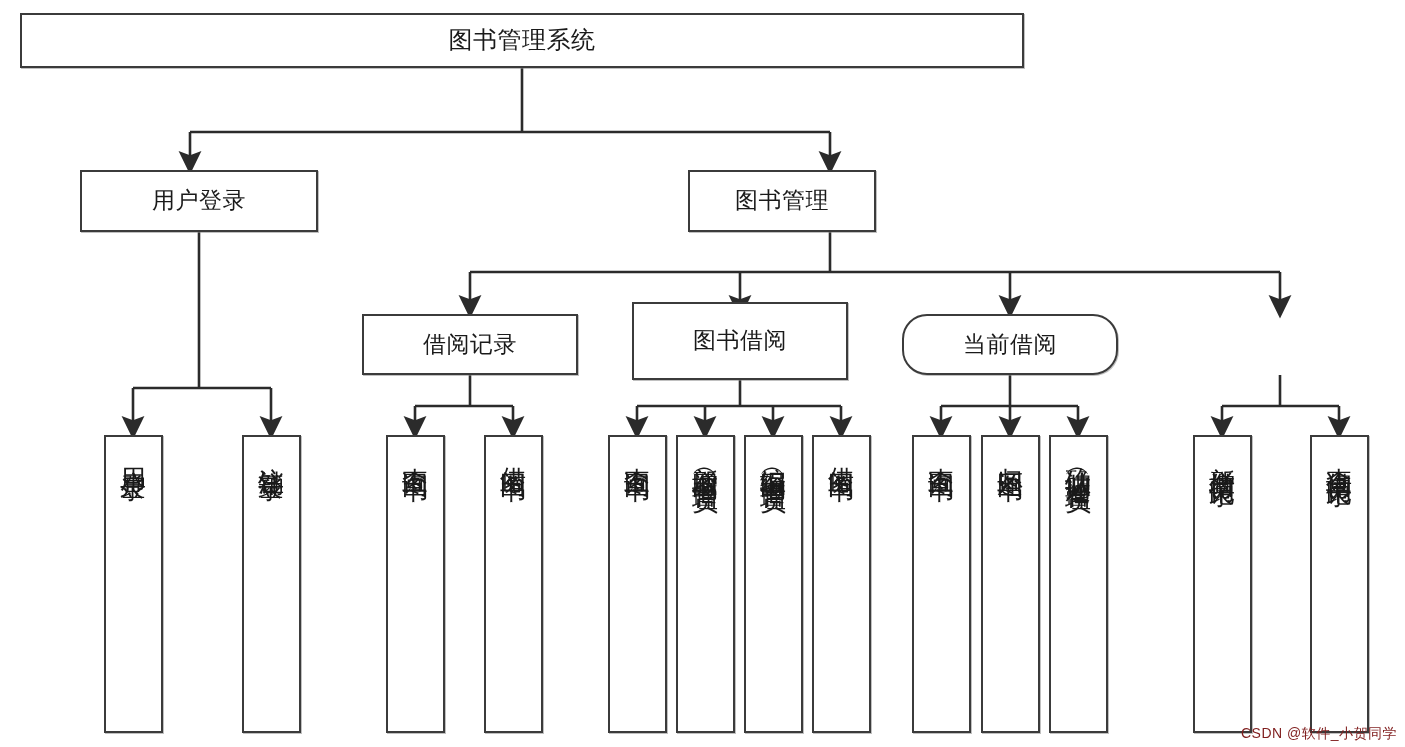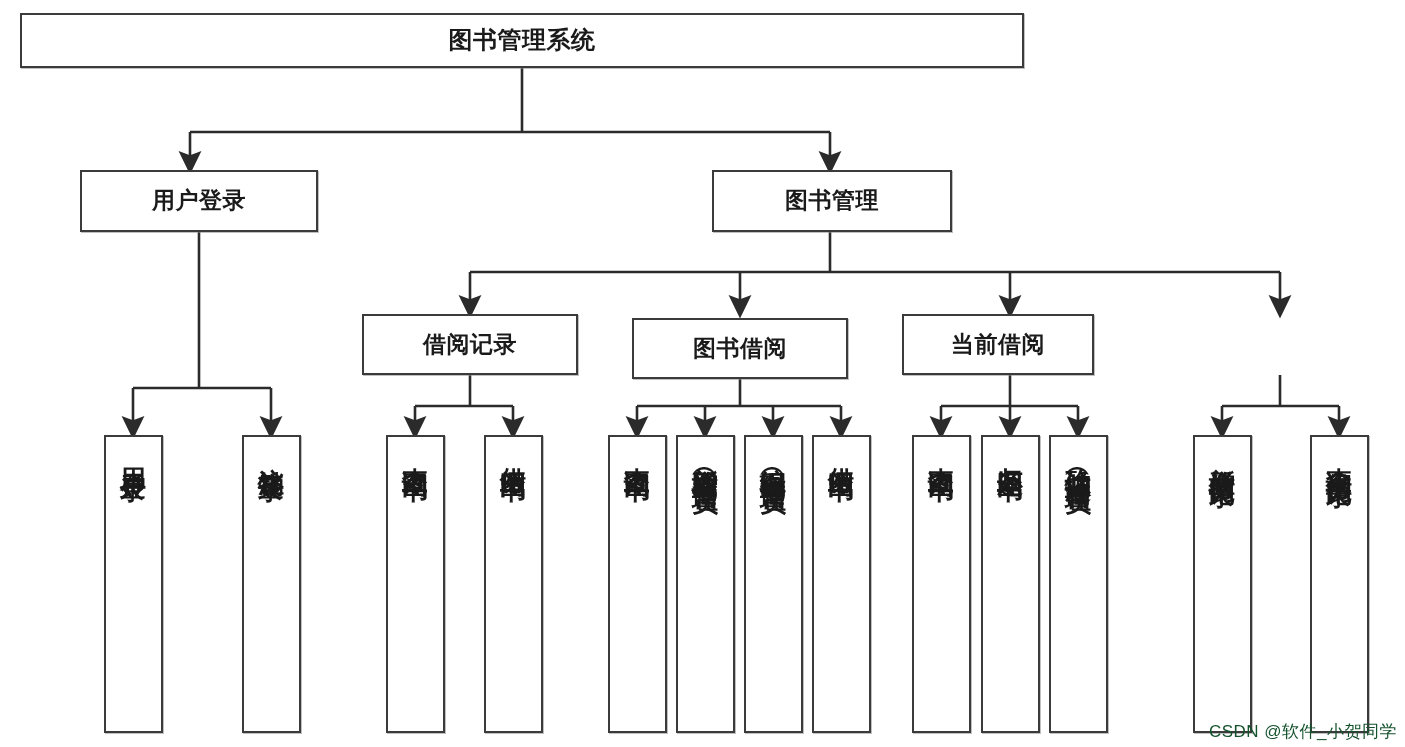--- a/index.html
+++ b/index.html
@@ -34,21 +34,20 @@
     align-items: center;
     justify-content: center;
     color: #1a1a1a;
     z-index: 2;
   }
   .node .label {
     display: block;
     text-align: left;
     line-height: 1.18;
     white-space: nowrap;
-    font-weight: bold;
   }
   .node.horiz .label {
     font-size: 23px;
     letter-spacing: 0.5px;
   }
   .node.vert {
     align-items: flex-start;
     padding-top: 10px;
   }
   .node.vert .label {
@@ -58,22 +57,22 @@
     letter-spacing: 3px;
     line-height: 1.0;
   }
   .node.root .label {
     font-size: 24px;
   }
   #watermark {
     position: absolute;
     right: 8px;
     bottom: 4px;
-    font-size: 17px;
-    color: #14532d;
+    font-size: 14px;
+    color: #7f1d1d;
     z-index: 5;
     white-space: nowrap;
     letter-spacing: 0.5px;
   }
 </style>
 </head>
 <body>
 
 <div id="canvas">
 
@@ -127,31 +126,31 @@
     </g>
   </svg>
 
   <div class="node horiz root" style="left:20px; top:13px; width:1004px; height:55px;">
     <span class="label">图书管理系统</span>
   </div>
 
   <div class="node horiz" style="left:80px; top:170px; width:238px; height:62px;">
     <span class="label">用户登录</span>
   </div>
-  <div class="node horiz" style="left:712px; top:170px; width:240px; height:62px;">
+  <div class="node horiz" style="left:688px; top:170px; width:188px; height:62px;">
     <span class="label">图书管理</span>
   </div>
 
   <div class="node horiz" style="left:362px; top:314px; width:216px; height:61px;">
     <span class="label">借阅记录</span>
   </div>
-  <div class="node horiz" style="left:632px; top:318px; width:216px; height:61px;">
+  <div class="node horiz" style="left:632px; top:302px; width:216px; height:78px;">
     <span class="label">图书借阅</span>
   </div>
-  <div class="node horiz" style="left:902px; top:314px; width:192px; height:61px;">
+  <div class="node horiz" style="left:902px; top:314px; width:216px; height:61px;border-radius:25px;">
     <span class="label">当前借阅</span>
   </div>
 
   <div class="node vert" style="left:104px; top:435px; width:59px; height:298px;">
     <span class="label">用户登录</span>
   </div>
   <div class="node vert" style="left:242px; top:435px; width:59px; height:298px;">
     <span class="label">注销登录</span>
   </div>
 

